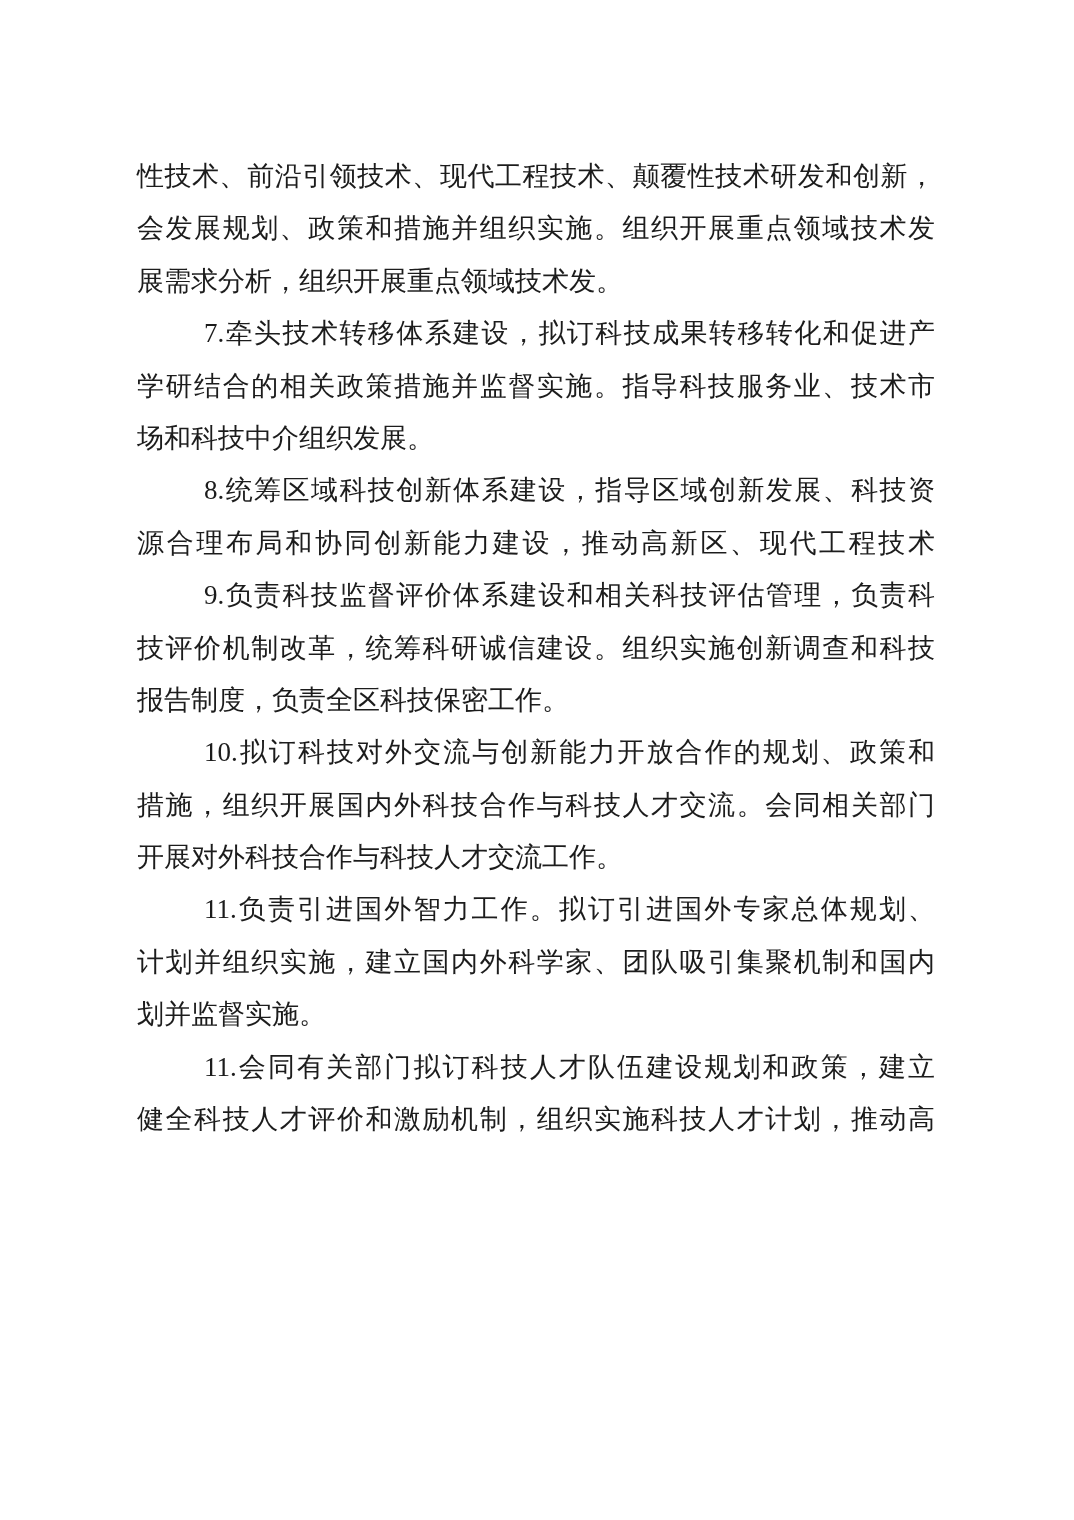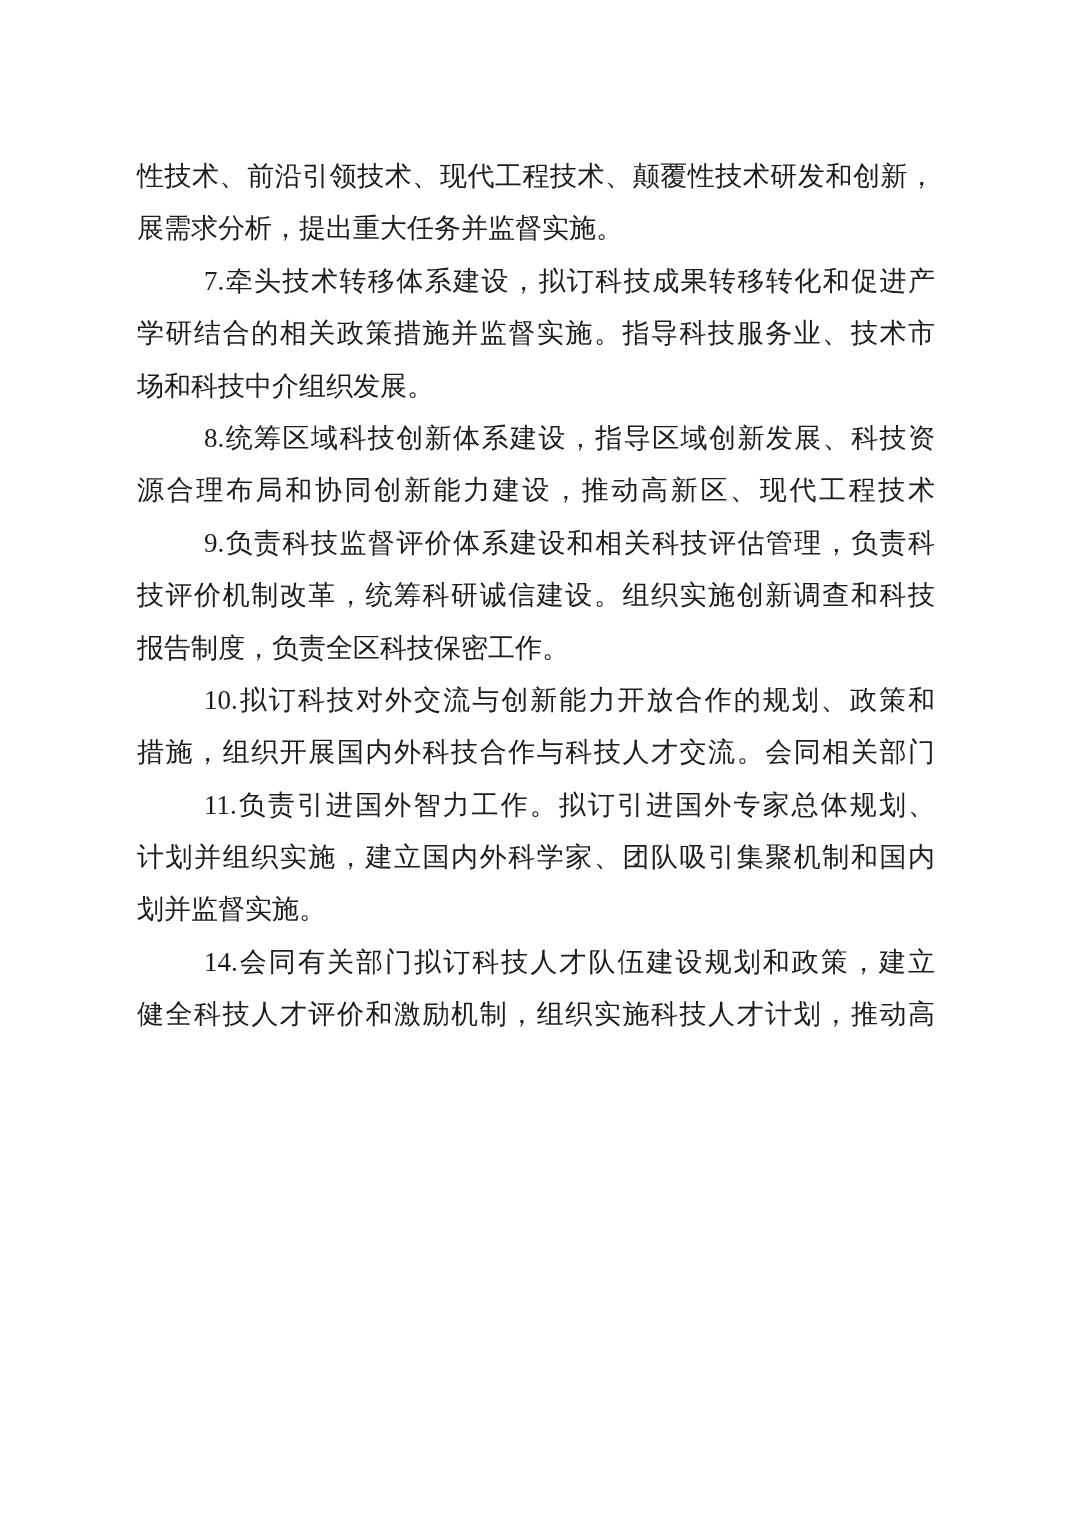--- a/index.html
+++ b/index.html
@@ -47,33 +47,35 @@
     font-size: 31px;
     color: #1c1c1c;
   }
 </style>
 </head>
 <body>
 
 <div class="page">
   <div class="body-text" id="body-lines">
       <div class="line">性技术、前沿引领技术、现代工程技术、颠覆性技术研发和创新，</div>
-      <div class="line no-fill">展需求分析，提出重大任务并监督实施。</div>
+      <div class="line">会发展规划、政策和措施并组织实施。组织开展重点领域技术发</div>
+      <div class="line no-fill">展需求分析，组织开展重点领域技术发。</div>
       <div class="line indent">7.牵头技术转移体系建设，拟订科技成果转移转化和促进产</div>
       <div class="line">学研结合的相关政策措施并监督实施。指导科技服务业、技术市</div>
       <div class="line no-fill">场和科技中介组织发展。</div>
       <div class="line indent">8.统筹区域科技创新体系建设，指导区域创新发展、科技资</div>
       <div class="line">源合理布局和协同创新能力建设，推动高新区、现代工程技术</div>
       <div class="line indent">9.负责科技监督评价体系建设和相关科技评估管理，负责科</div>
       <div class="line">技评价机制改革，统筹科研诚信建设。组织实施创新调查和科技</div>
       <div class="line no-fill">报告制度，负责全区科技保密工作。</div>
       <div class="line indent">10.拟订科技对外交流与创新能力开放合作的规划、政策和</div>
       <div class="line">措施，组织开展国内外科技合作与科技人才交流。会同相关部门</div>
+      <div class="line no-fill">开展对外科技合作与科技人才交流工作。</div>
       <div class="line indent">11.负责引进国外智力工作。拟订引进国外专家总体规划、</div>
       <div class="line">计划并组织实施，建立国内外科学家、团队吸引集聚机制和国内</div>
       <div class="line no-fill">划并监督实施。</div>
-      <div class="line indent">14.会同有关部门拟订科技人才队伍建设规划和政策，建立</div>
+      <div class="line indent">11.会同有关部门拟订科技人才队伍建设规划和政策，建立</div>
       <div class="line">健全科技人才评价和激励机制，组织实施科技人才计划，推动高</div>
     </div>
   <div class="footer">
     <span>— 2 —</span>
   </div>
 </div>
 
 </body></html>

